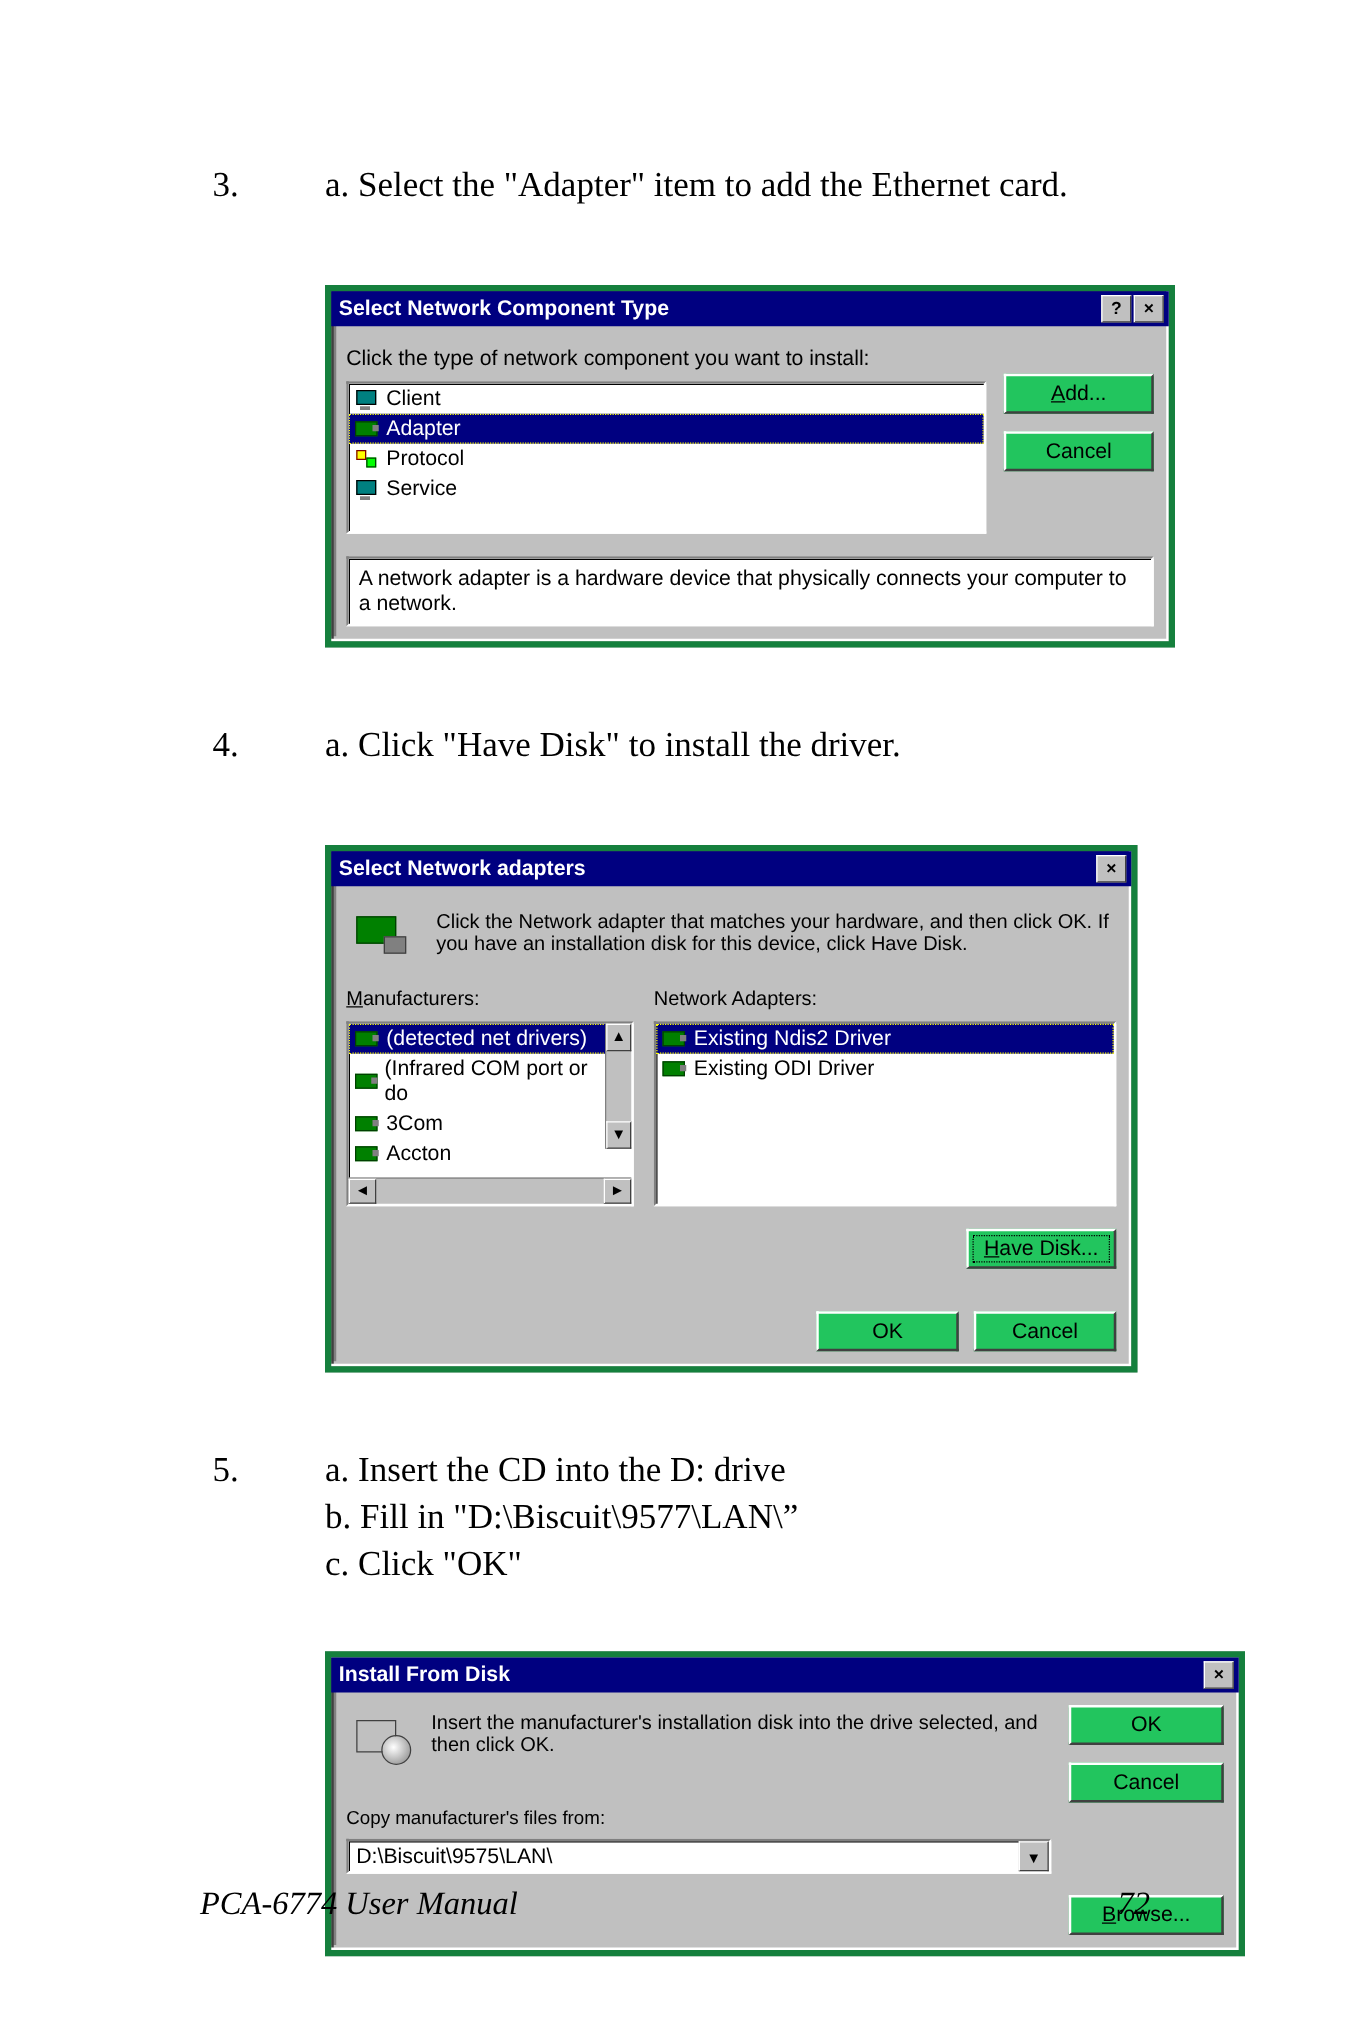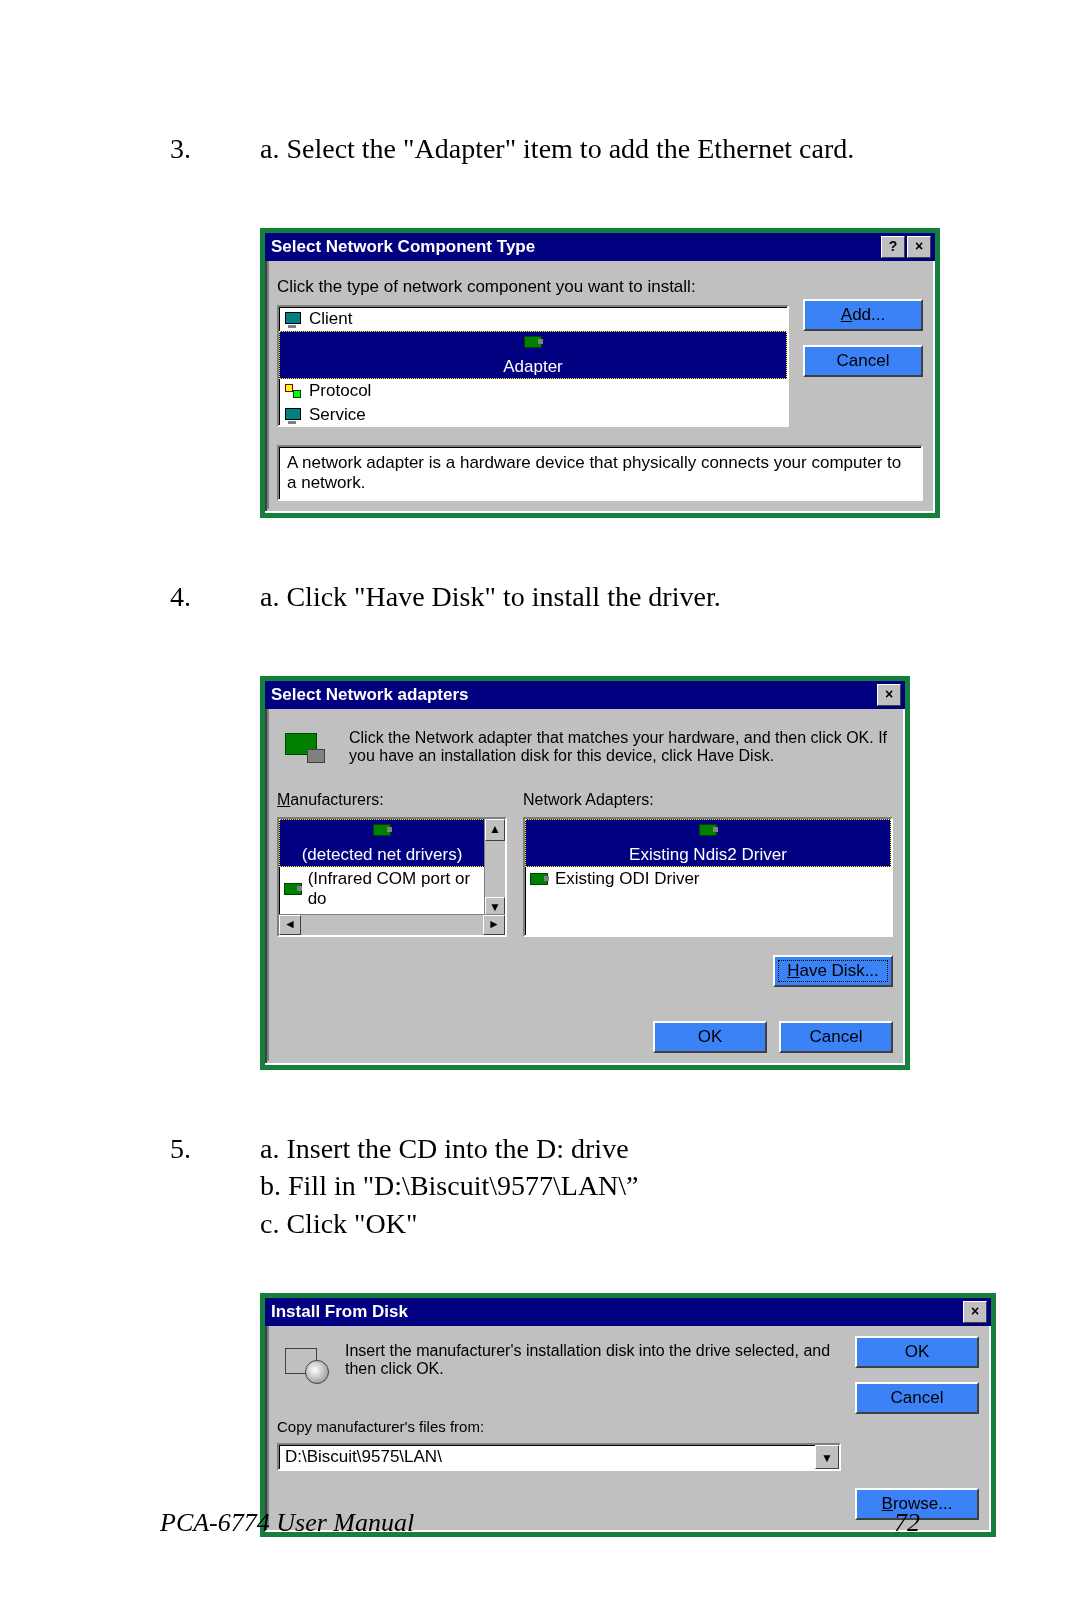--- a/index.html
+++ b/index.html
@@ -84,21 +84,21 @@
     box-sizing: border-box;
   }
   .listbox { height: 122px; overflow: hidden; }
   .row {
     display: flex; align-items: center;
     padding: 2px 4px;
     gap: 6px;
   }
   .row.sel {
     background: #000080; color: #fff;
-    outline: 1px dotted #ff0; outline-offset: -1px; flex-direction: column;
+    outline: 1px dotted #ff0; outline-offset: -1px;
   }
   .ic {
     width: 20px; height: 18px;
     display: inline-block;
     position: relative;
   }
   .ic-monitor::before {
     content: ""; position: absolute;
     left: 2px; top: 2px; width: 14px; height: 10px;
     border: 1px solid #000; background: #008080;
@@ -124,21 +124,21 @@
   }
   .ic-proto::after {
     content: ""; position: absolute;
     right: 2px; bottom: 2px; width: 6px; height: 6px;
     border: 1px solid #004000; background: #0f0;
   }
   .btn95 {
     display: inline-block;
     min-width: 96px;
     padding: 4px 10px;
-    background: #3b82f6;
+    background: #22c55e;
     border: 2px solid #fff;
     border-right-color: #404040;
     border-bottom-color: #404040;
     text-align: center;
     font-size: 17px;
     color: #000;
   }
   .btn95 .ul { text-decoration: underline; }
   .btn95.dotted { outline: 1px dotted #000; outline-offset: -6px; }
   .desc-box {
@@ -162,41 +162,41 @@
     content:""; position:absolute; left:4px; top:6px;
     width:30px; height:20px; background:#008000; border:1px solid #004000;
   }
   .d2-icon::after {
     content:""; position:absolute; right:2px; bottom:4px;
     width:16px; height:12px; background:#808080; border:1px solid #404040;
   }
   .two-lists { display:flex; gap: 16px; }
   .col { flex: 1 1 0; min-width: 0; }
   .col .lbl { font-size: 16px; }
-  .mfr-list { height: 120px; position: relative; }
+  .mfr-list { height: 148px; position: relative; }
   .mfr-scroll {
     position:absolute; right:0; top:0; width:20px; height:100px;
     background:#c0c0c0;
     border-left:1px solid #808080;
     display:flex; flex-direction:column; justify-content:space-between;
   }
   .sbtn {
     height:20px; background:#c0c0c0;
     border:1px solid #fff; border-right-color:#404040; border-bottom-color:#404040;
     font-size:12px; text-align:center; line-height:18px;
   }
   .mfr-hscroll {
     position:absolute; left:0; right:0; bottom:0; height:20px;
     background:#c0c0c0; border-top:1px solid #808080;
     display:flex; justify-content:space-between;
   }
   .hsbtn { width:20px; height:18px; background:#c0c0c0;
     border:1px solid #fff; border-right-color:#404040; border-bottom-color:#404040;
     font-size:12px; text-align:center; line-height:16px; }
-  .adp-list { height: 120px; }
+  .adp-list { height: 148px; }
   .btnrow-right { display:flex; justify-content:flex-end; gap:12px; margin-top:18px; }
   
   .d3-top { display:flex; gap:16px; align-items:flex-start; padding: 6px 4px 26px 4px; }
   .d3-icon { width:48px; height:44px; flex:0 0 48px; position:relative; }
   .d3-icon::before {
     content:""; position:absolute; left:4px; top:6px; width:30px; height:24px;
     background:#c0c0c0; border:1px solid #404040;
   }
   .d3-icon::after {
     content:""; position:absolute; right:0; bottom:2px; width:22px; height:22px;

